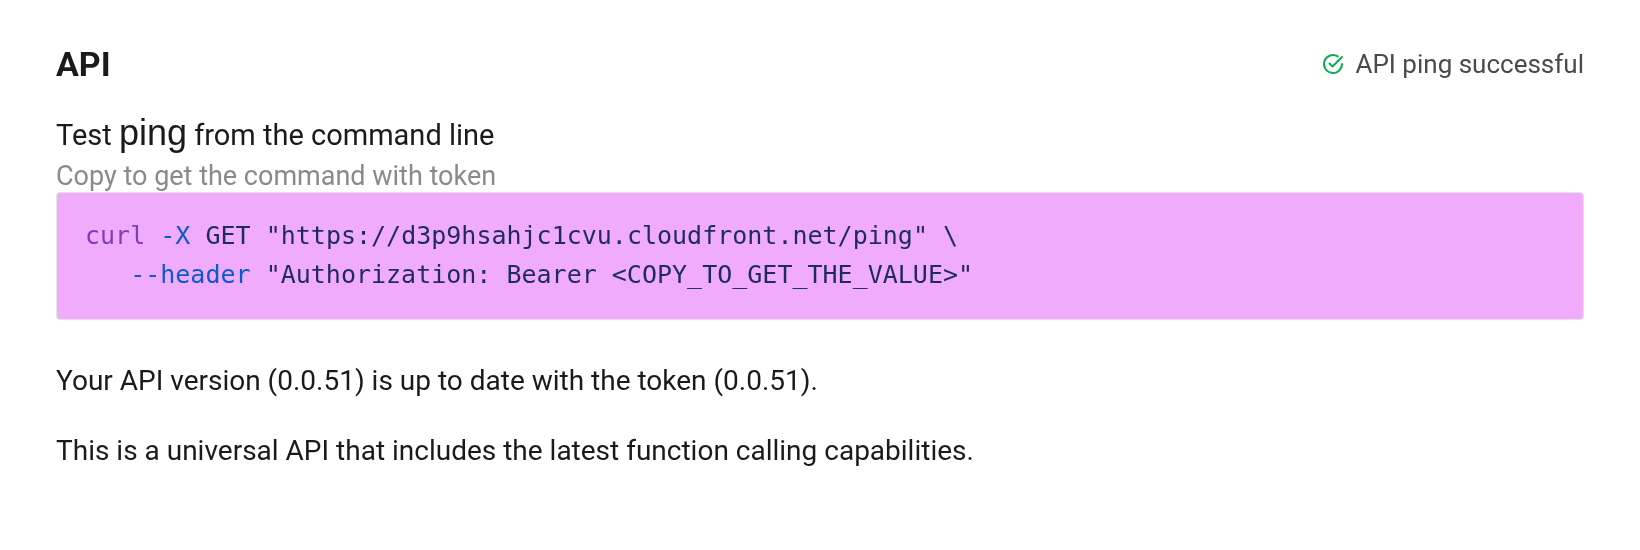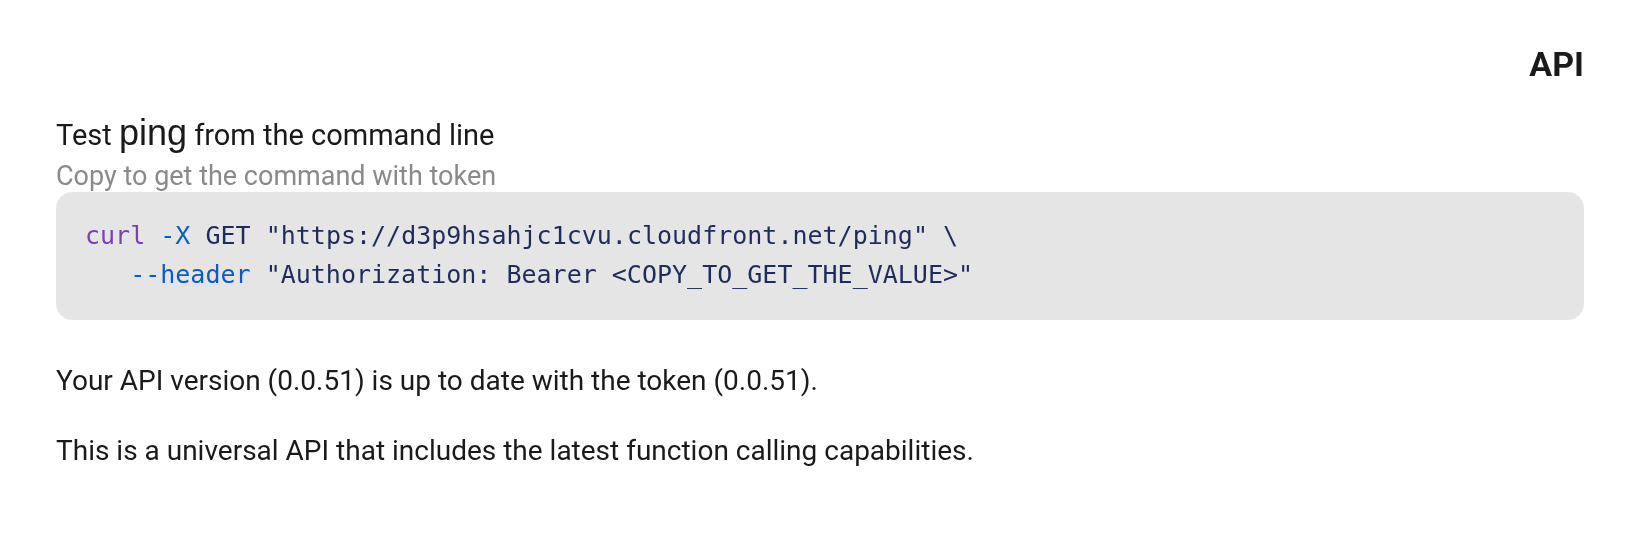--- a/index.html
+++ b/index.html
@@ -9,21 +9,21 @@
     }
     body {
       font-family: -apple-system, BlinkMacSystemFont, "Segoe UI", Roboto, Helvetica, Arial, sans-serif;
       background: #ffffff;
       padding: 44px 56px;
       width: 1640px;
       color: #1a1a1a;
     }
     .header-row {
       display: flex;
-      justify-content: flex-end;
+      justify-content: space-between;
       align-items: center;
       margin-bottom: 28px;
     }
     .page-title {
       font-size: 34px;
       font-weight: 700;
       color: #1a1a1a;
     }
     .status-badge {
       display: flex;
@@ -48,23 +48,23 @@
     }
     .subtitle .mono {
       font-family: Liberation Sans, sans-serif;
       font-size: 36px;
     }
     .hint {
       font-size: 27px;
       color: #8a8a8a;
     }
     .code-block {
-      background: #e5e5e5;
+      background: #f0abfc;
       border: 1px solid #e5e5e5;
-      border-radius: 16px;
+      border-radius: 4px;
       padding: 24px 28px;
       font-family: ui-monospace, SFMono-Regular, "SF Mono", Menlo, Consolas, monospace;
       font-size: 25px;
       line-height: 1.55;
       white-space: pre;
       margin-bottom: 40px;
       color: #1a1a1a;
       overflow-x: auto;
     }
     .tok-cmd   { color: #7b3fb8; }
@@ -76,20 +76,27 @@
       color: #1a1a1a;
       line-height: 1.5;
       margin-bottom: 28px;
     }
   </style>
 </head>
 <body>
 
 <div class="header-row">
   <h1 class="page-title">API</h1>
+  <div class="status-badge">
+    <svg viewBox="0 0 24 24" fill="none" stroke="currentColor" stroke-width="2" stroke-linecap="round" stroke-linejoin="round">
+      <path d="M21 12a9 9 0 1 1-4.2-7.6"></path>
+      <polyline points="8.5 11.5 11.5 14.5 21 5"></polyline>
+    </svg>
+    <span>API ping successful</span>
+  </div>
 </div>
 
 <div class="subtitle-row">
   <span class="subtitle">
     <span>Test </span><span class="mono">ping</span><span> from the command line</span>
   </span>
 </div>
 
 <div class="hint">Copy to get the command with token</div>
 

